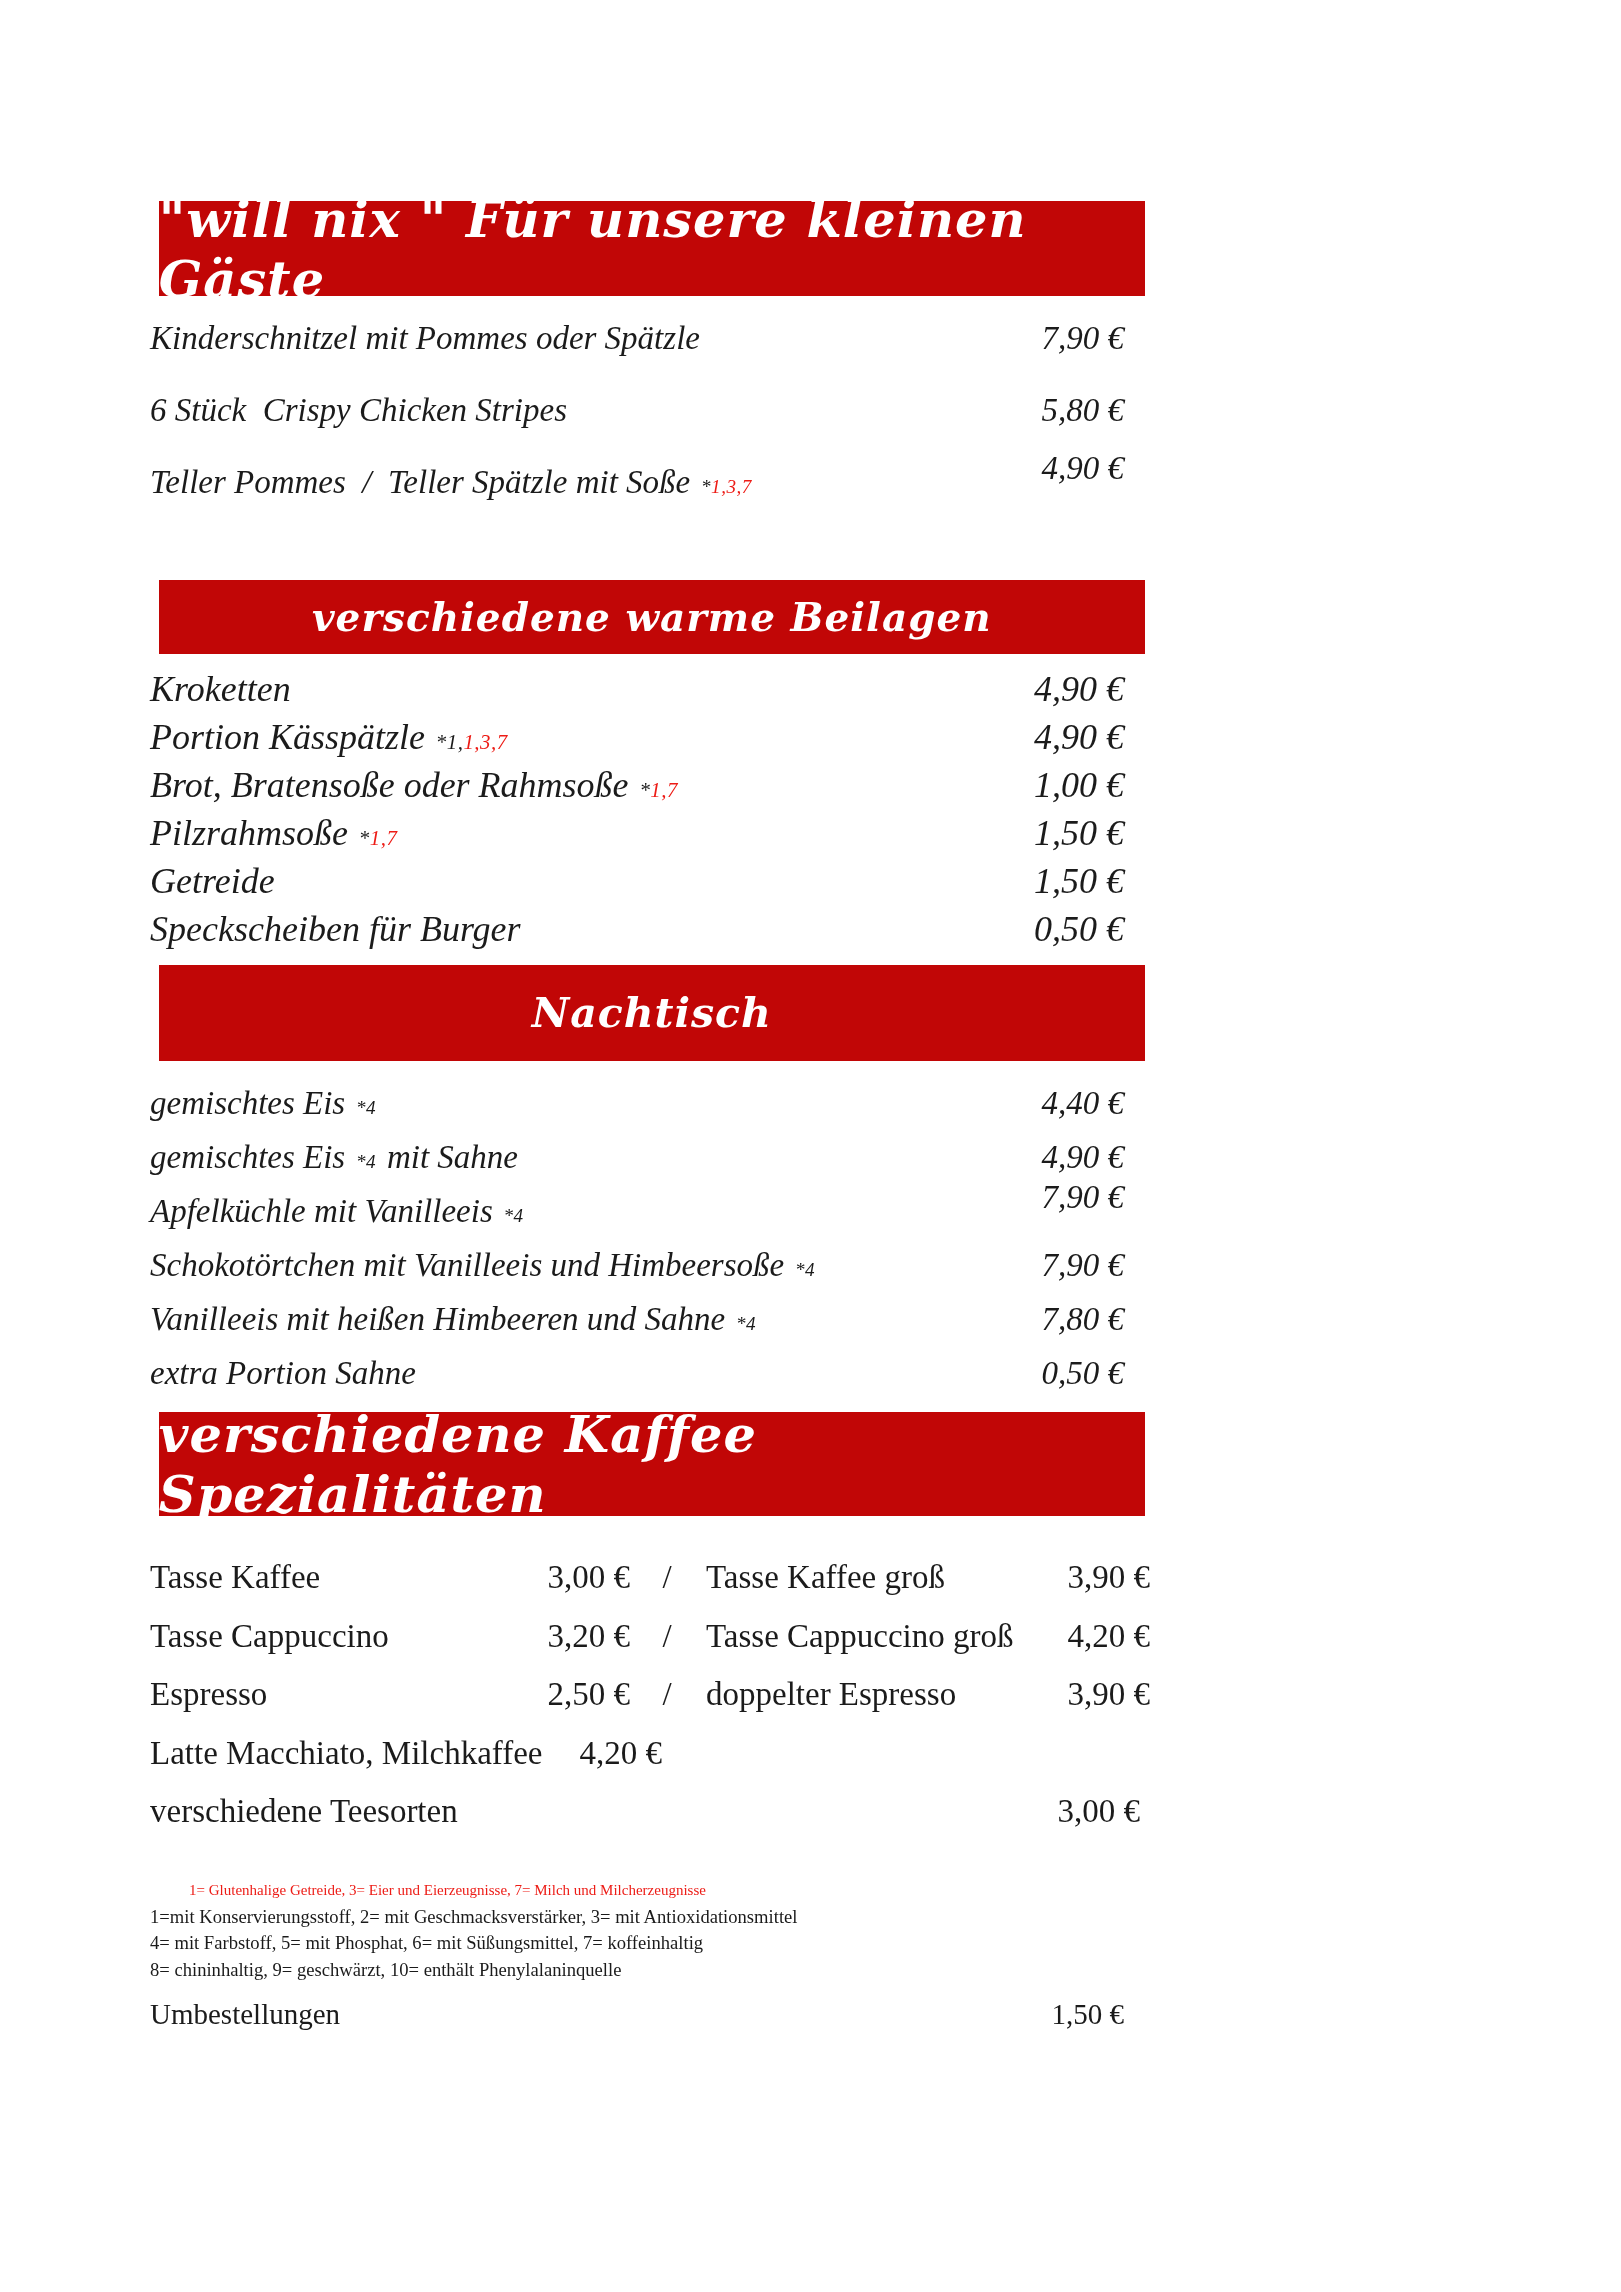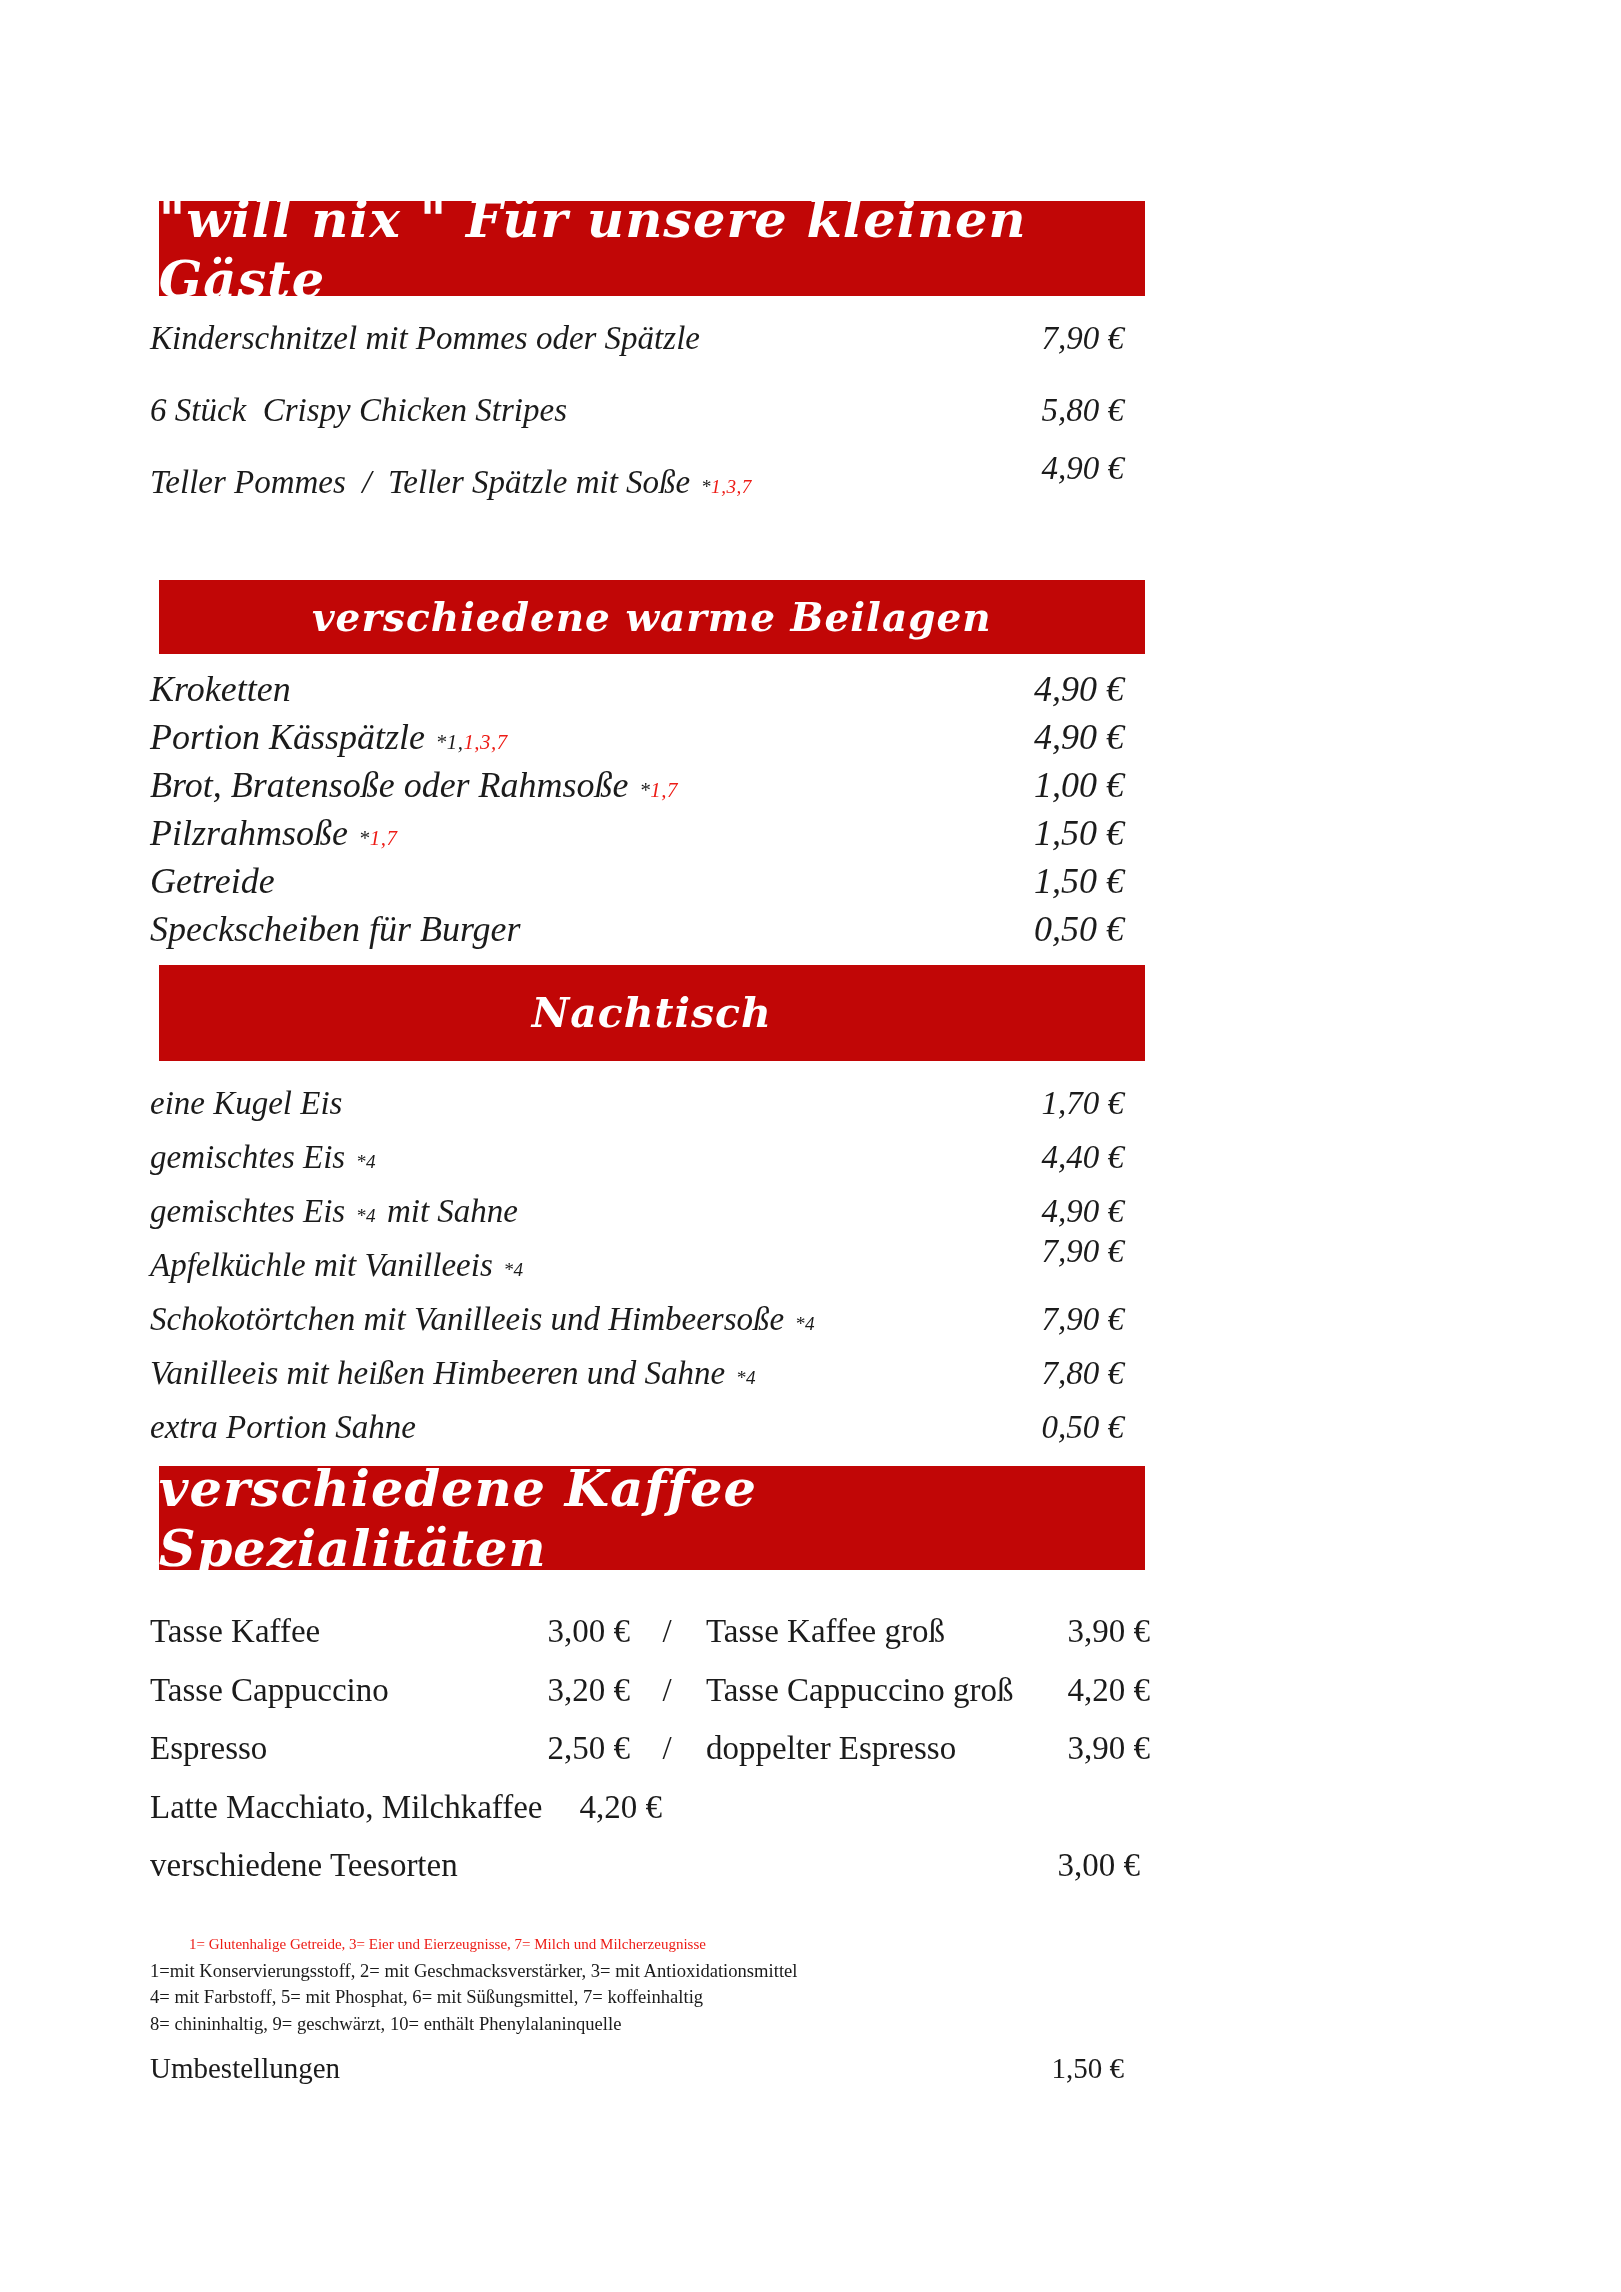--- a/index.html
+++ b/index.html
@@ -119,24 +119,20 @@
         <span class="iname"><span class="ipre">Speckscheiben für Burger</span><span class="note"></span></span>
         <span class="price">0,50 €</span>
       </div>
     </div>
 
     <div class="banner banner-nachtisch">
       <span>Nachtisch</span>
     </div>
     <div class="nachtisch-rows big">
       <div class="mrow">
-        <span class="iname"><span class="ipre">eine Kugel Eis</span><span class="note"></span></span>
-        <span class="price">1,70 €</span>
-      </div>
-      <div class="mrow">
         <span class="iname"><span class="ipre">gemischtes Eis</span><span class="note"><span class="nb">*4</span></span></span>
         <span class="price">4,40 €</span>
       </div>
       <div class="mrow">
         <span class="iname"><span class="ipre">gemischtes Eis</span><span class="note"><span class="nb">*4</span></span><span class="ipost">mit Sahne</span></span>
         <span class="price">4,90 €</span>
       </div>
       <div class="mrow raised">
         <span class="iname"><span class="ipre">Apfelküchle mit Vanilleeis</span><span class="note"><span class="nb">*4</span></span></span>
         <span class="price">7,90 €</span>

